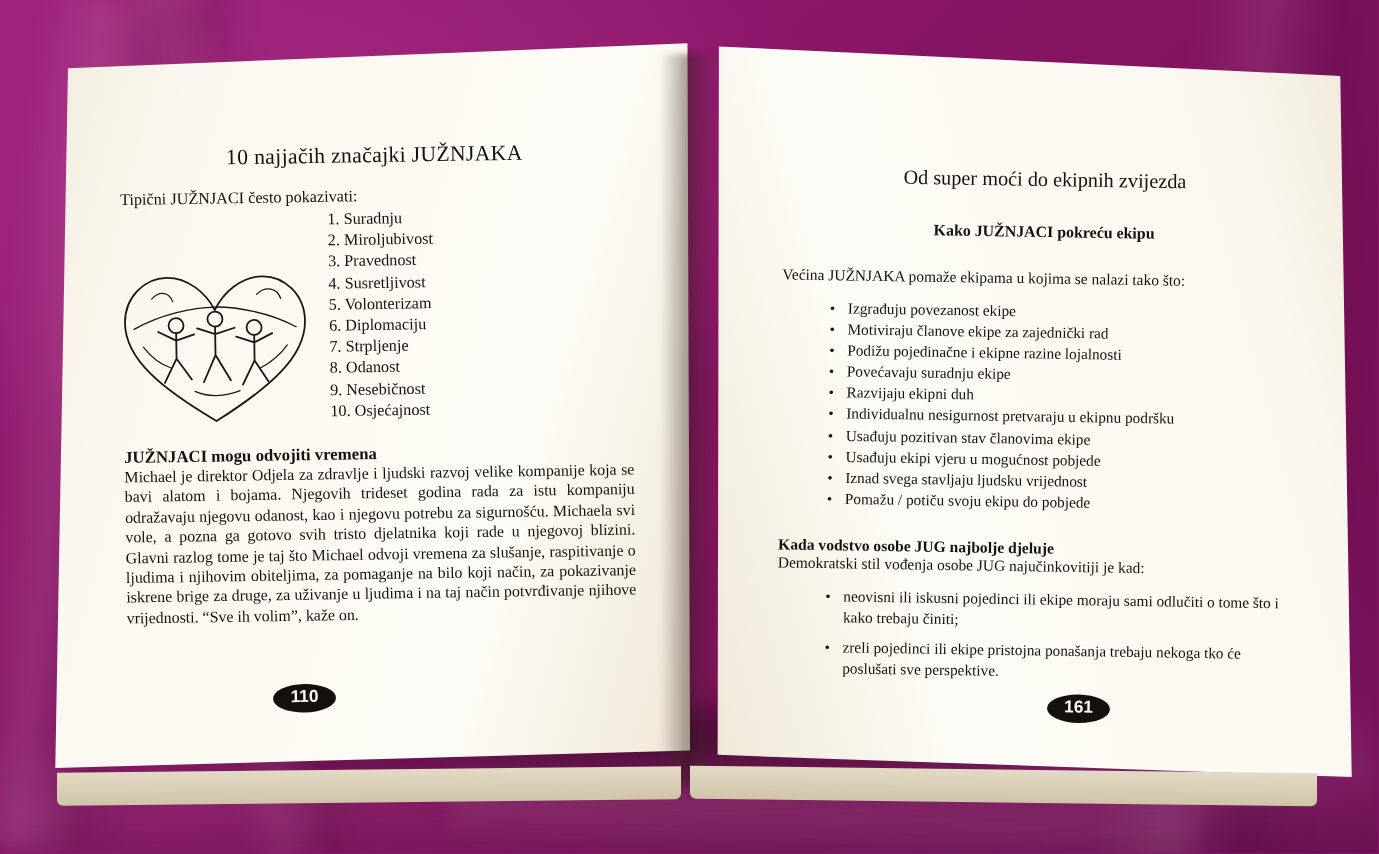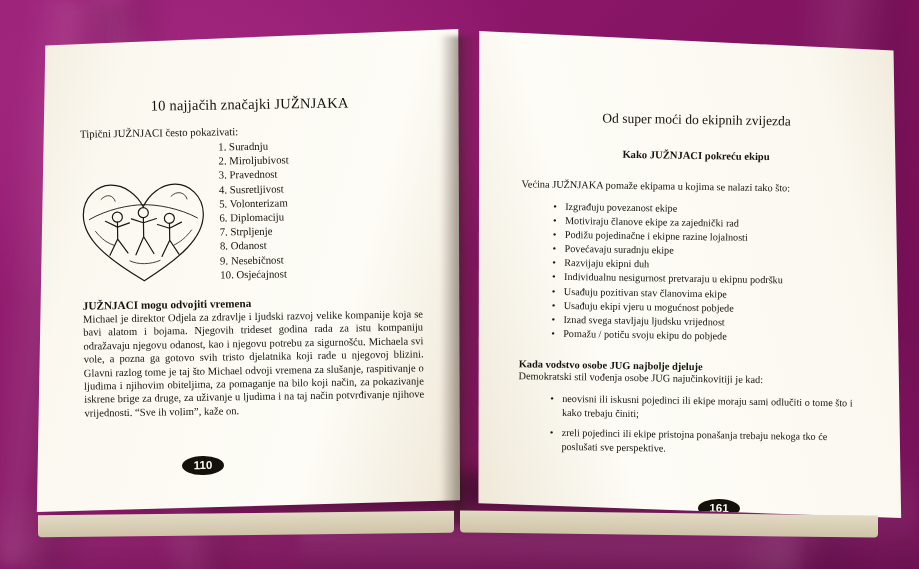--- a/index.html
+++ b/index.html
@@ -211,21 +211,21 @@
     border-radius: 50%;
     background: #14110d;
     color: #fbf8ef;
     font-size: 11.5px;
     font-weight: bold;
     text-align: center;
     line-height: 19px;
     font-family: "Liberation Sans", sans-serif;
   }
   .folio-left { left: 146px; top: 430px; transform: rotate(-1deg); }
-  .folio-right { left: 220px; top: 437px; transform: rotate(1deg); margin-top: 36px; }
+  .folio-right { left: 220px; top: 437px; transform: rotate(1deg); }
 
   .shadow-under {
     position: absolute;
     left: 18px;
     top: 470px;
     width: 840px;
     height: 70px;
     background: radial-gradient(ellipse at 50% 30%, rgba(30,0,20,0.55) 0%, rgba(30,0,20,0.0) 70%);
     filter: blur(8px);
     pointer-events: none;

